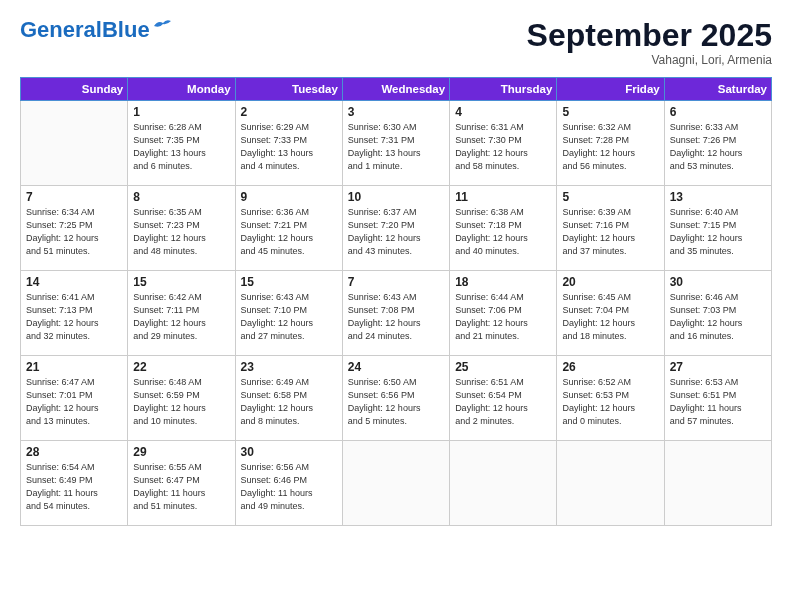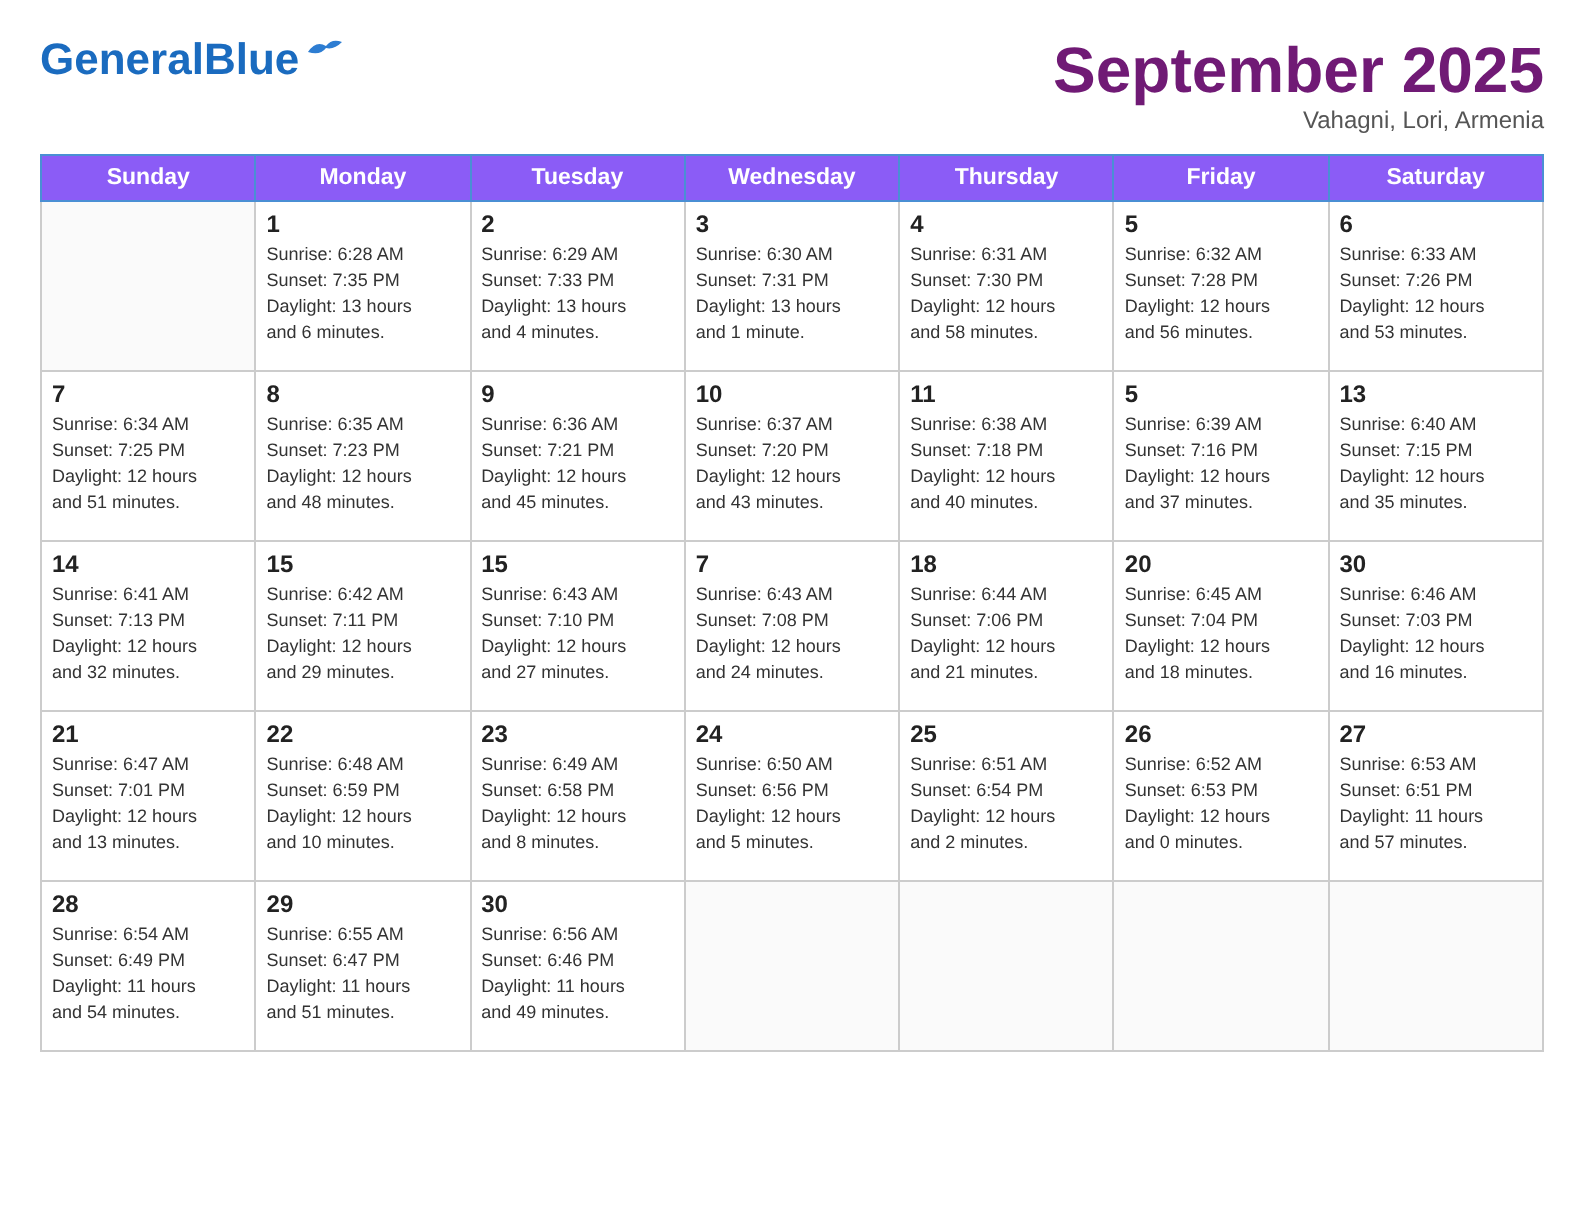--- a/index.html
+++ b/index.html
@@ -36,41 +36,41 @@
     }
     .logo-text span {
       color: #1a6bbf;
     }
     .title-block {
       text-align: right;
     }
     .month-title {
       font-size: 32px;
       font-weight: bold;
-      color: #701a75;
+      color: #0f172a;
       line-height: 1.1;
     }
     .location {
       font-size: 12px;
       color: #555;
     }
     .calendar {
       flex: 1;
       border: 1px solid #ccc;
       border-collapse: collapse;
       width: 100%;
       table-layout: fixed;
     }
     .calendar th {
-      background-color: #8b5cf6;
+      background-color: #6d28d9;
       color: #fff;
       font-size: 11.5px;
       font-weight: bold;
       padding: 5px 4px;
-      text-align: center;
+      text-align: right;
       border: 1px solid #4a8fd4;
     }
     .calendar td {
       border: 1px solid #ccc;
       vertical-align: top;
       padding: 4px 5px;
       font-size: 9.5px;
       color: #333;
       height: 88px;
     }

